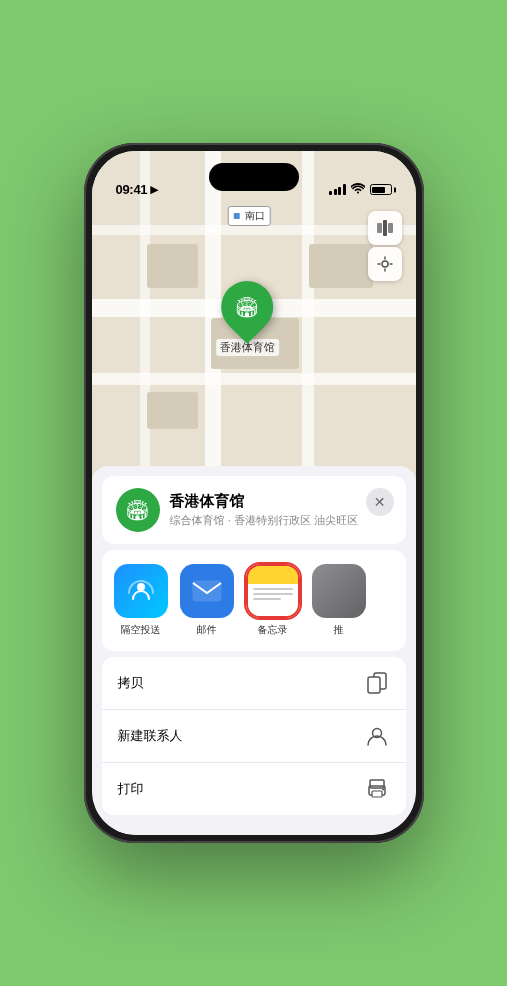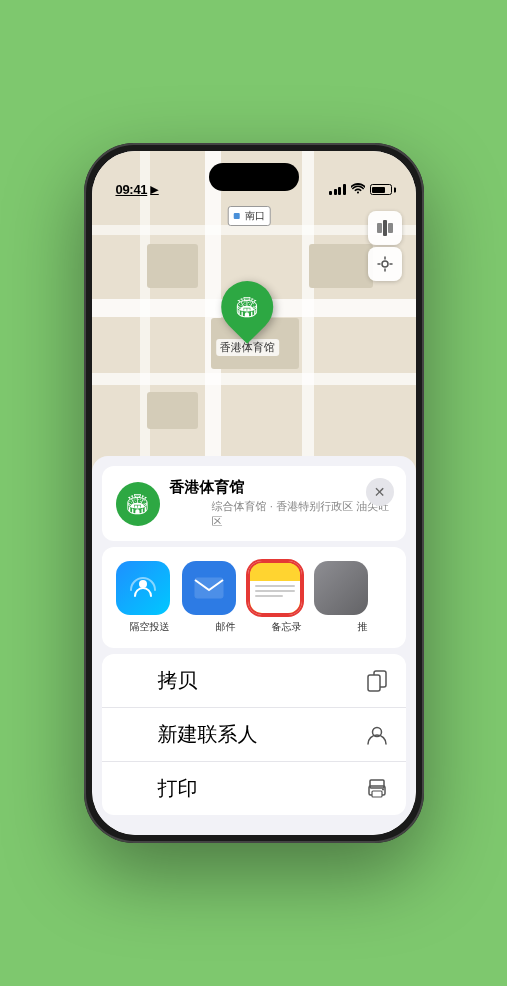--- a/index.html
+++ b/index.html
@@ -42,21 +42,20 @@
     
     .status-bar {
       position: absolute;
       top: 0; left: 0; right: 0;
       height: 52px;
       display: flex;
       align-items: flex-end;
       padding: 0 24px 6px;
       justify-content: space-between;
       z-index: 99;
-      text-decoration: underline;
     }
     .status-time {
       font-size: 13px;
       font-weight: 600;
       color: #000;
       letter-spacing: -0.3px;
     }
     .status-icons {
       display: flex;
       align-items: center;
@@ -247,21 +246,20 @@
     .venue-text { flex: 1; }
     .venue-name {
       font-size: 15px;
       font-weight: 600;
       color: #000;
     }
     .venue-sub {
       font-size: 11px;
       color: #888;
       margin-top: 2px;
-      margin-left: 42px;
     }
     .close-btn {
       width: 28px;
       height: 28px;
       background: #e5e5ea;
       border-radius: 50%;
       display: flex;
       align-items: center;
       justify-content: center;
       position: absolute;
@@ -277,21 +275,21 @@
       padding: 14px 10px;
       display: flex;
       gap: 8px;
       overflow-x: auto;
       scrollbar-width: none;
     }
     .share-row::-webkit-scrollbar { display: none; }
     .share-item {
       display: flex;
       flex-direction: column;
-      align-items: flex-end;
+      align-items: center;
       gap: 5px;
       min-width: 58px;
     }
     .share-icon-wrap {
       width: 54px;
       height: 54px;
       border-radius: 14px;
       display: flex;
       align-items: center;
       justify-content: center;
@@ -323,23 +321,22 @@
     }
     .action-item {
       display: flex;
       align-items: center;
       justify-content: space-between;
       padding: 13px 16px;
       border-bottom: 0.5px solid #e5e5ea;
     }
     .action-item:last-child { border-bottom: none; }
     .action-label {
-      font-size: 20px;
+      font-size: 13px;
       color: #000;
-      margin-left: 40px;
     }
     .action-icon {
       width: 26px;
       height: 26px;
       display: flex;
       align-items: center;
       justify-content: center;
       color: #555;
       font-size: 18px;
     }

